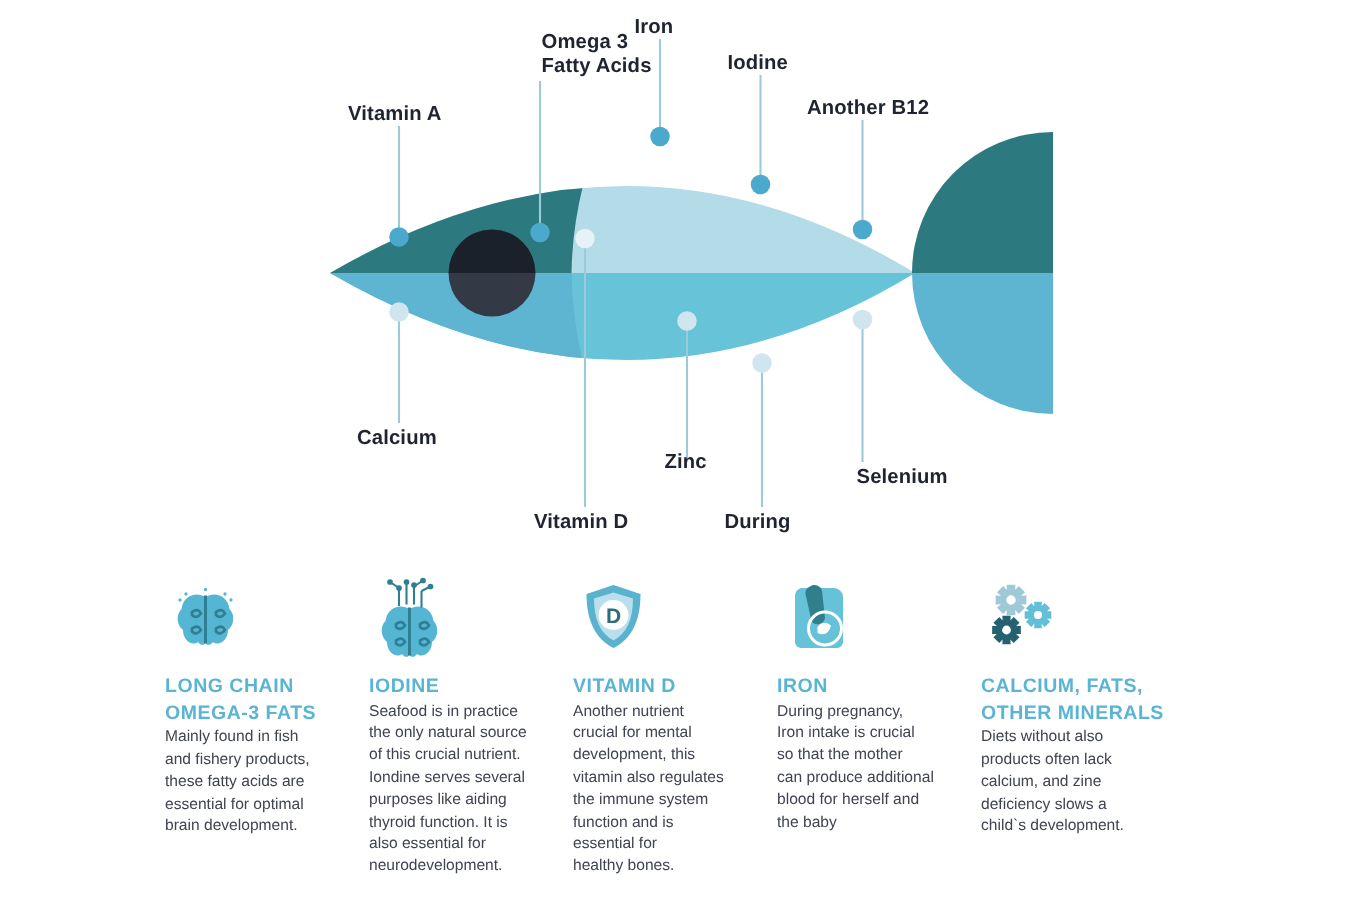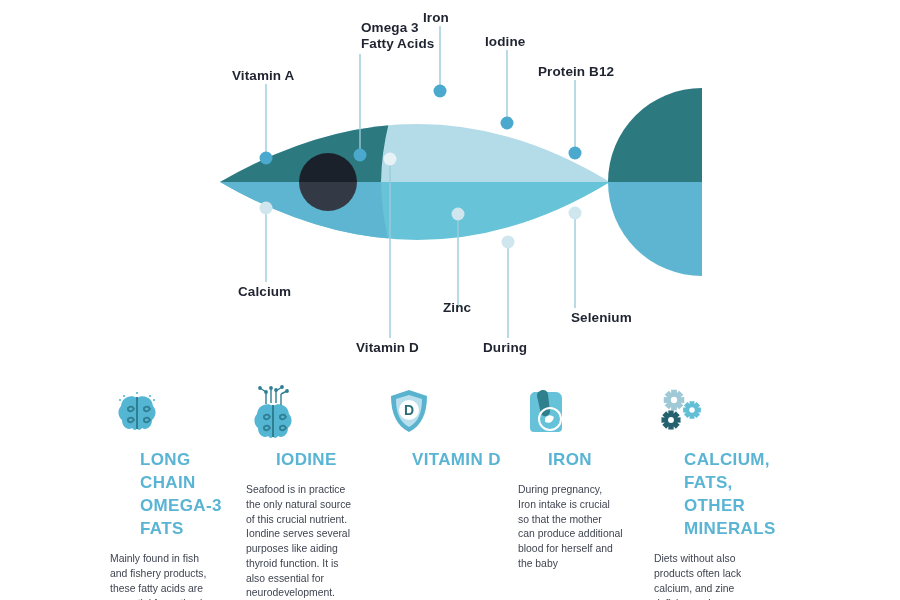--- a/index.html
+++ b/index.html
@@ -30,30 +30,29 @@
     position: absolute;
     left: 110px; top: 382px;
     width: 680px; height: 215px;
     display: flex;
     gap: 0px;
   }
   .card { width: 136px; position: relative; padding-right: 14px; }
   .card-icon { height: 56px; display: flex; align-items: flex-end; }
   .card-title {
     margin-top: 10px;
-    font-size: 17px;
+    font-size: 13px;
     font-weight: 700;
     letter-spacing: .35px;
     line-height: 1.36;
     color: #5ab4d4;
     white-space: pre-line;
-    margin-left: 30px;
   }
   .card-body {
-    margin-top: 12px;
+    margin-top: 2px;
     font-size: 10.4px;
     line-height: 1.42;
     color: #3f4450;
     white-space: pre-line;
   }
 </style>
 </head>
 <body>
 
 <div id="root">
@@ -121,21 +120,21 @@
           <circle cx="575" cy="213" r="6.5" fill="#cfe6ee"></circle>
         </g>
     </svg>
 
     <div id="labels">
         <div class="callout-label" style="left: 232px; top: 68px;">Vitamin A</div>
         <div class="callout-label" style="left: 321px; top: 20px; margin-left: 40px;">Omega 3
 Fatty Acids</div>
         <div class="callout-label" style="left: 423px; top: 10px;">Iron</div>
         <div class="callout-label" style="left: 485px; top: 34px;">Iodine</div>
-        <div class="callout-label" style="left: 538px; top: 64px;">Protein B12</div>
+        <div class="callout-label" style="left: 538px; top: 64px;">Another B12</div>
         <div class="callout-label" style="left: 238px; top: 284px;">Calcium</div>
         <div class="callout-label" style="left: 356px; top: 340px;">Vitamin D</div>
         <div class="callout-label" style="left: 443px; top: 300px;">Zinc</div>
         <div class="callout-label" style="left: 483px; top: 340px;">During</div>
         <div class="callout-label" style="left: 571px; top: 310px;">Selenium</div>
       </div>
   </div>
 
   <div id="cards">
       <div class="card">
@@ -200,20 +199,28 @@
       <div class="card">
         <div class="card-icon">
           <svg width="54" height="54" viewBox="0 0 54 54">
             <path d="M27,6 L45,12 C45,30 39,42 27,48 C15,42 9,30 9,12 Z" fill="#59b3cf"></path>
             <path d="M27,11 L40,15 C40,29 36,38 27,43 C18,38 14,29 14,15 Z" fill="#b9dfec"></path>
             <circle cx="27" cy="26" r="10" fill="#ffffff"></circle>
             <text x="27" y="31" text-anchor="middle" font-family="&quot;Liberation Sans&quot;, sans-serif" font-size="14" font-weight="bold" fill="#2b6d78">D</text>
           </svg>
         </div>
         <div class="card-title">VITAMIN D</div>
+        <div class="card-body">Another nutrient
+crucial for mental
+development, this
+vitamin also regulates
+the immune system
+function and is
+essential for
+healthy bones.</div>
       </div>
       <div class="card">
         <div class="card-icon">
           <svg width="54" height="54" viewBox="0 0 54 54">
             <path d="M16,8 h22 a6,6 0 0 1 6,6 v30 a4,4 0 0 1 -4,4 h-24 a4,4 0 0 1 -4,-4 v-30 a6,6 0 0 1 4,-6 z" fill="#66c2d8"></path>
             <path d="M22,7 a5,5 0 0 1 8,3 l2,18 a5,5 0 0 1 -9,2 l-4,-18 a5,5 0 0 1 3,-5 z" fill="#2f7f8c"></path>
             <circle cx="32" cy="35" r="11" fill="none" stroke="#ffffff" stroke-width="2"></circle>
             <path d="M27,34 q4,-5 9,-1 q-2,8 -9,5 z" fill="#ffffff"></path>
           </svg>
         </div>

